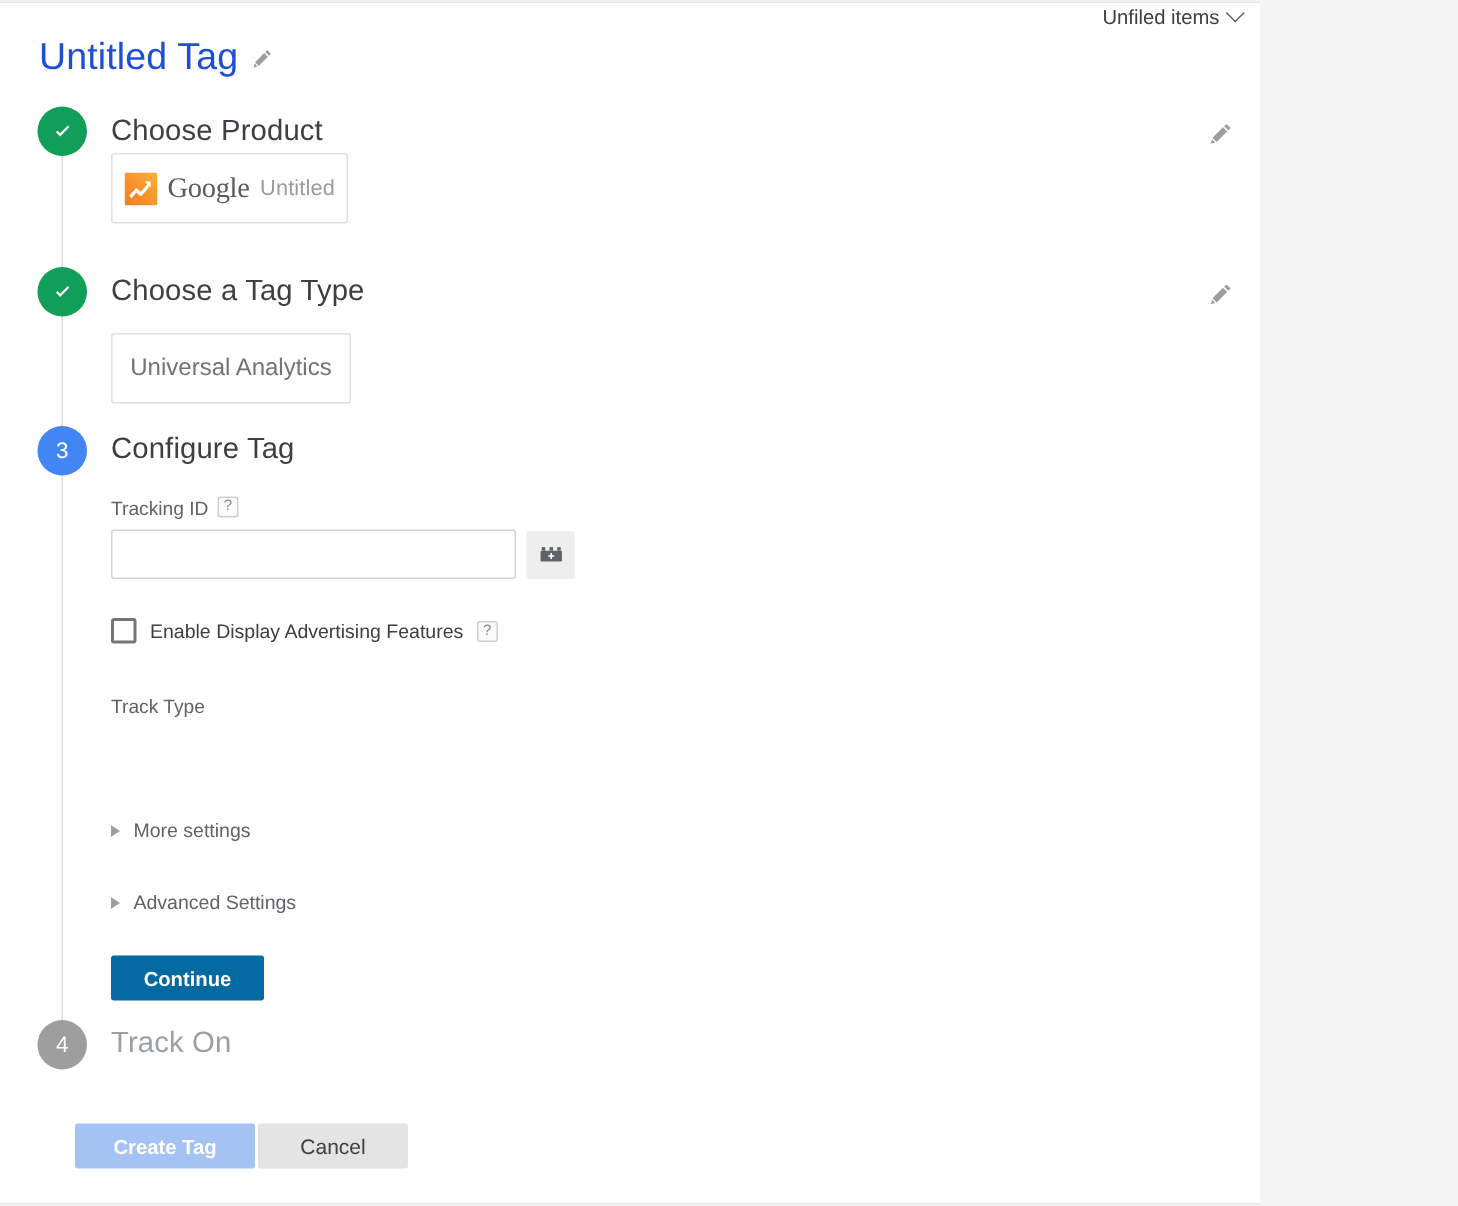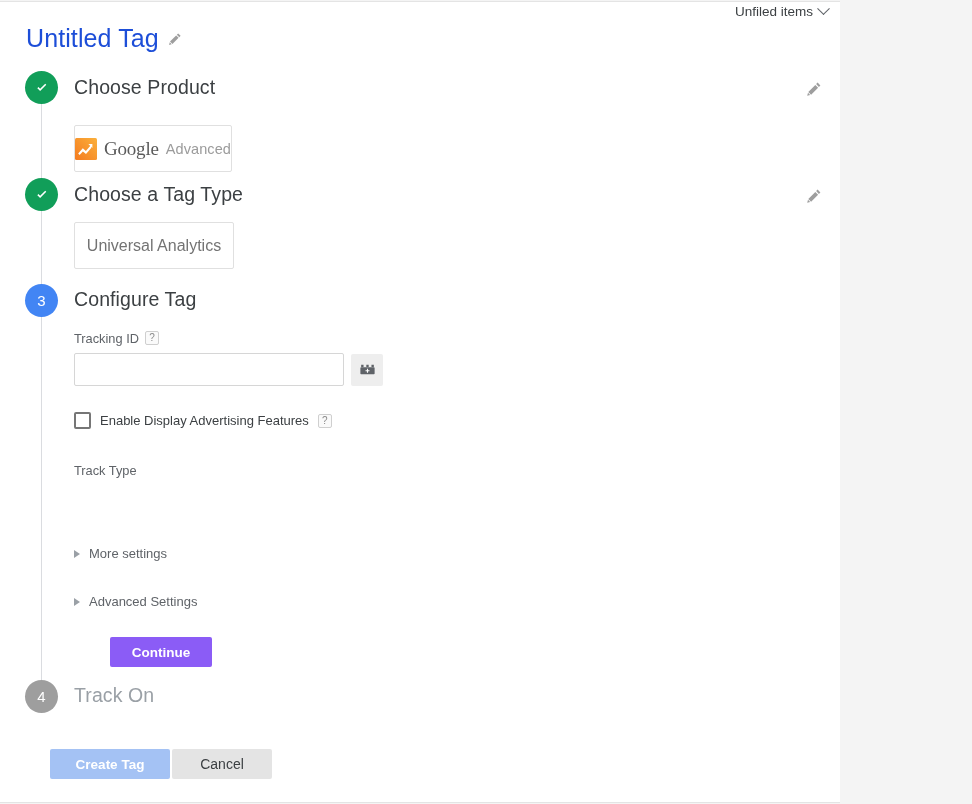--- a/index.html
+++ b/index.html
@@ -306,23 +306,22 @@
     border: none;
     border-radius: 2px;
     font-family: "Liberation Sans", sans-serif;
     font-size: 13.5px;
     font-weight: bold;
     cursor: pointer;
     padding: 0;
   }
   .btn-continue {
     width: 102px; height: 30px;
-    background: #8b5cf6;
+    background: #0369a1;
     color: #ffffff;
-    margin-left: 36px;
   }
   .btn-create {
     width: 120px; height: 30px;
     background: #a4c2f4;
     color: #ffffff;
     cursor: default;
   }
   .btn-cancel {
     width: 100px; height: 30px;
     background: #e4e4e4;
@@ -371,36 +370,36 @@
       <svg class="tick" viewBox="0 0 24 24" aria-hidden="true">
         <path d="M9.2 16.4L5 12.2l1.6-1.6 2.6 2.6 7.6-7.6L18.4 7z" fill="#ffffff"></path>
       </svg>
     </div>
     <div class="step-title" style="top:5px;">Choose Product</div>
     <span class="edit-icon" style="top:10px;">
       <svg viewBox="0 0 16 16" width="16" height="16" aria-hidden="true">
         <path d="M11.6 1.6l2.8 2.8-1.5 1.5-2.8-2.8zM9.3 3.9l2.8 2.8-7 7-2.8-2.8zM1.2 14.8l.8-3 2.2 2.2z" fill="#9e9e9e"></path>
       </svg>
     </span>
-    <div class="chip ga-chip" style="top:54px;">
+    <div class="chip ga-chip" style="top:31px;">
       <span class="ga-logo-icon">
         <svg viewBox="0 0 22 22" width="22" height="22" aria-hidden="true">
           <defs>
             <linearGradient id="gagrad" x1="0" y1="1" x2="1" y2="0">
               <stop offset="0%" stop-color="#f47b20"></stop>
               <stop offset="100%" stop-color="#fbb03b"></stop>
             </linearGradient>
           </defs>
           <rect x="0" y="0" width="22" height="22" rx="1.5" fill="url(#gagrad)"></rect>
           <path d="M3.2 15.4l4.6-5.1 3.1 2.6 5.3-6.1v3.2l-5.2 6-3.1-2.6-3.3 3.7z" fill="#ffffff"></path>
           <path d="M13.4 6.0h4.0v4.0z" fill="#ffffff"></path>
         </svg>
       </span>
       <span class="ga-word">Google</span>
-      <span class="ga-sub">Advanced</span>
+      <span class="ga-sub">Untitled</span>
     </div>
   </div>
 
   <div class="step" style="top:178px;">
     <div class="badge done" style="top:0;">
       <svg class="tick" viewBox="0 0 24 24" aria-hidden="true">
         <path d="M9.2 16.4L5 12.2l1.6-1.6 2.6 2.6 7.6-7.6L18.4 7z" fill="#ffffff"></path>
       </svg>
     </div>
     <div class="step-title" style="top:5px;">Choose a Tag Type</div>

